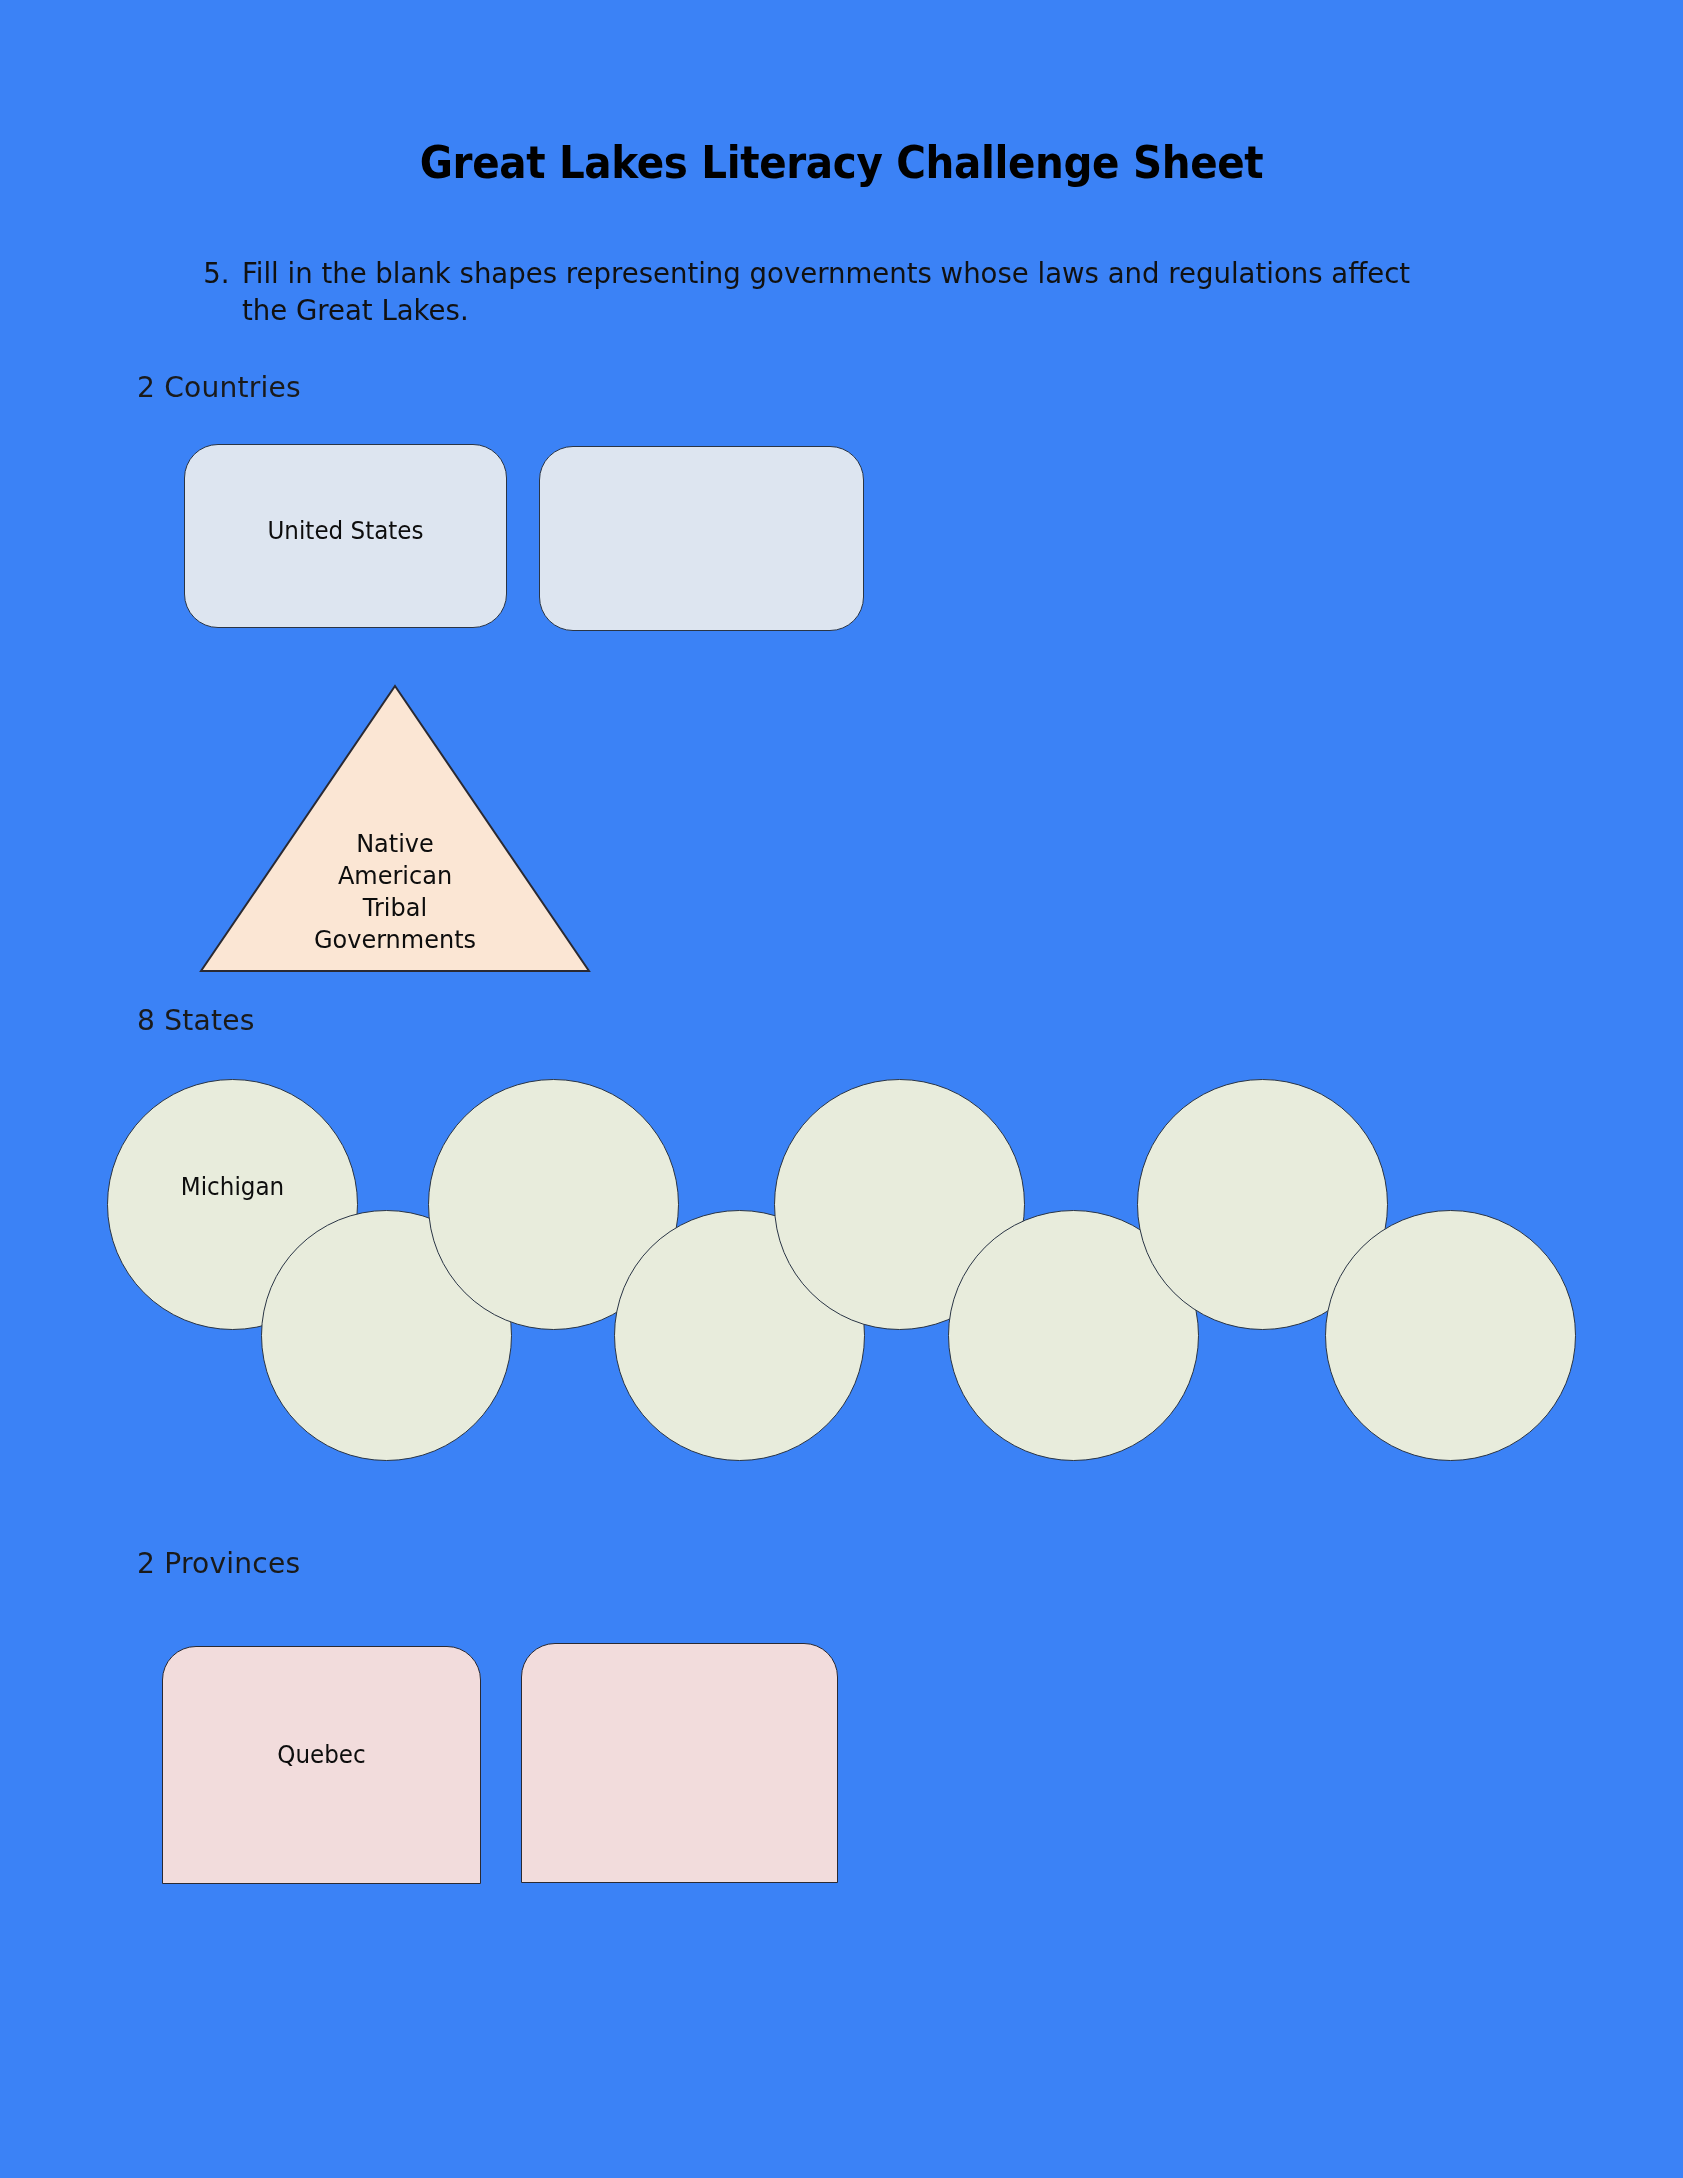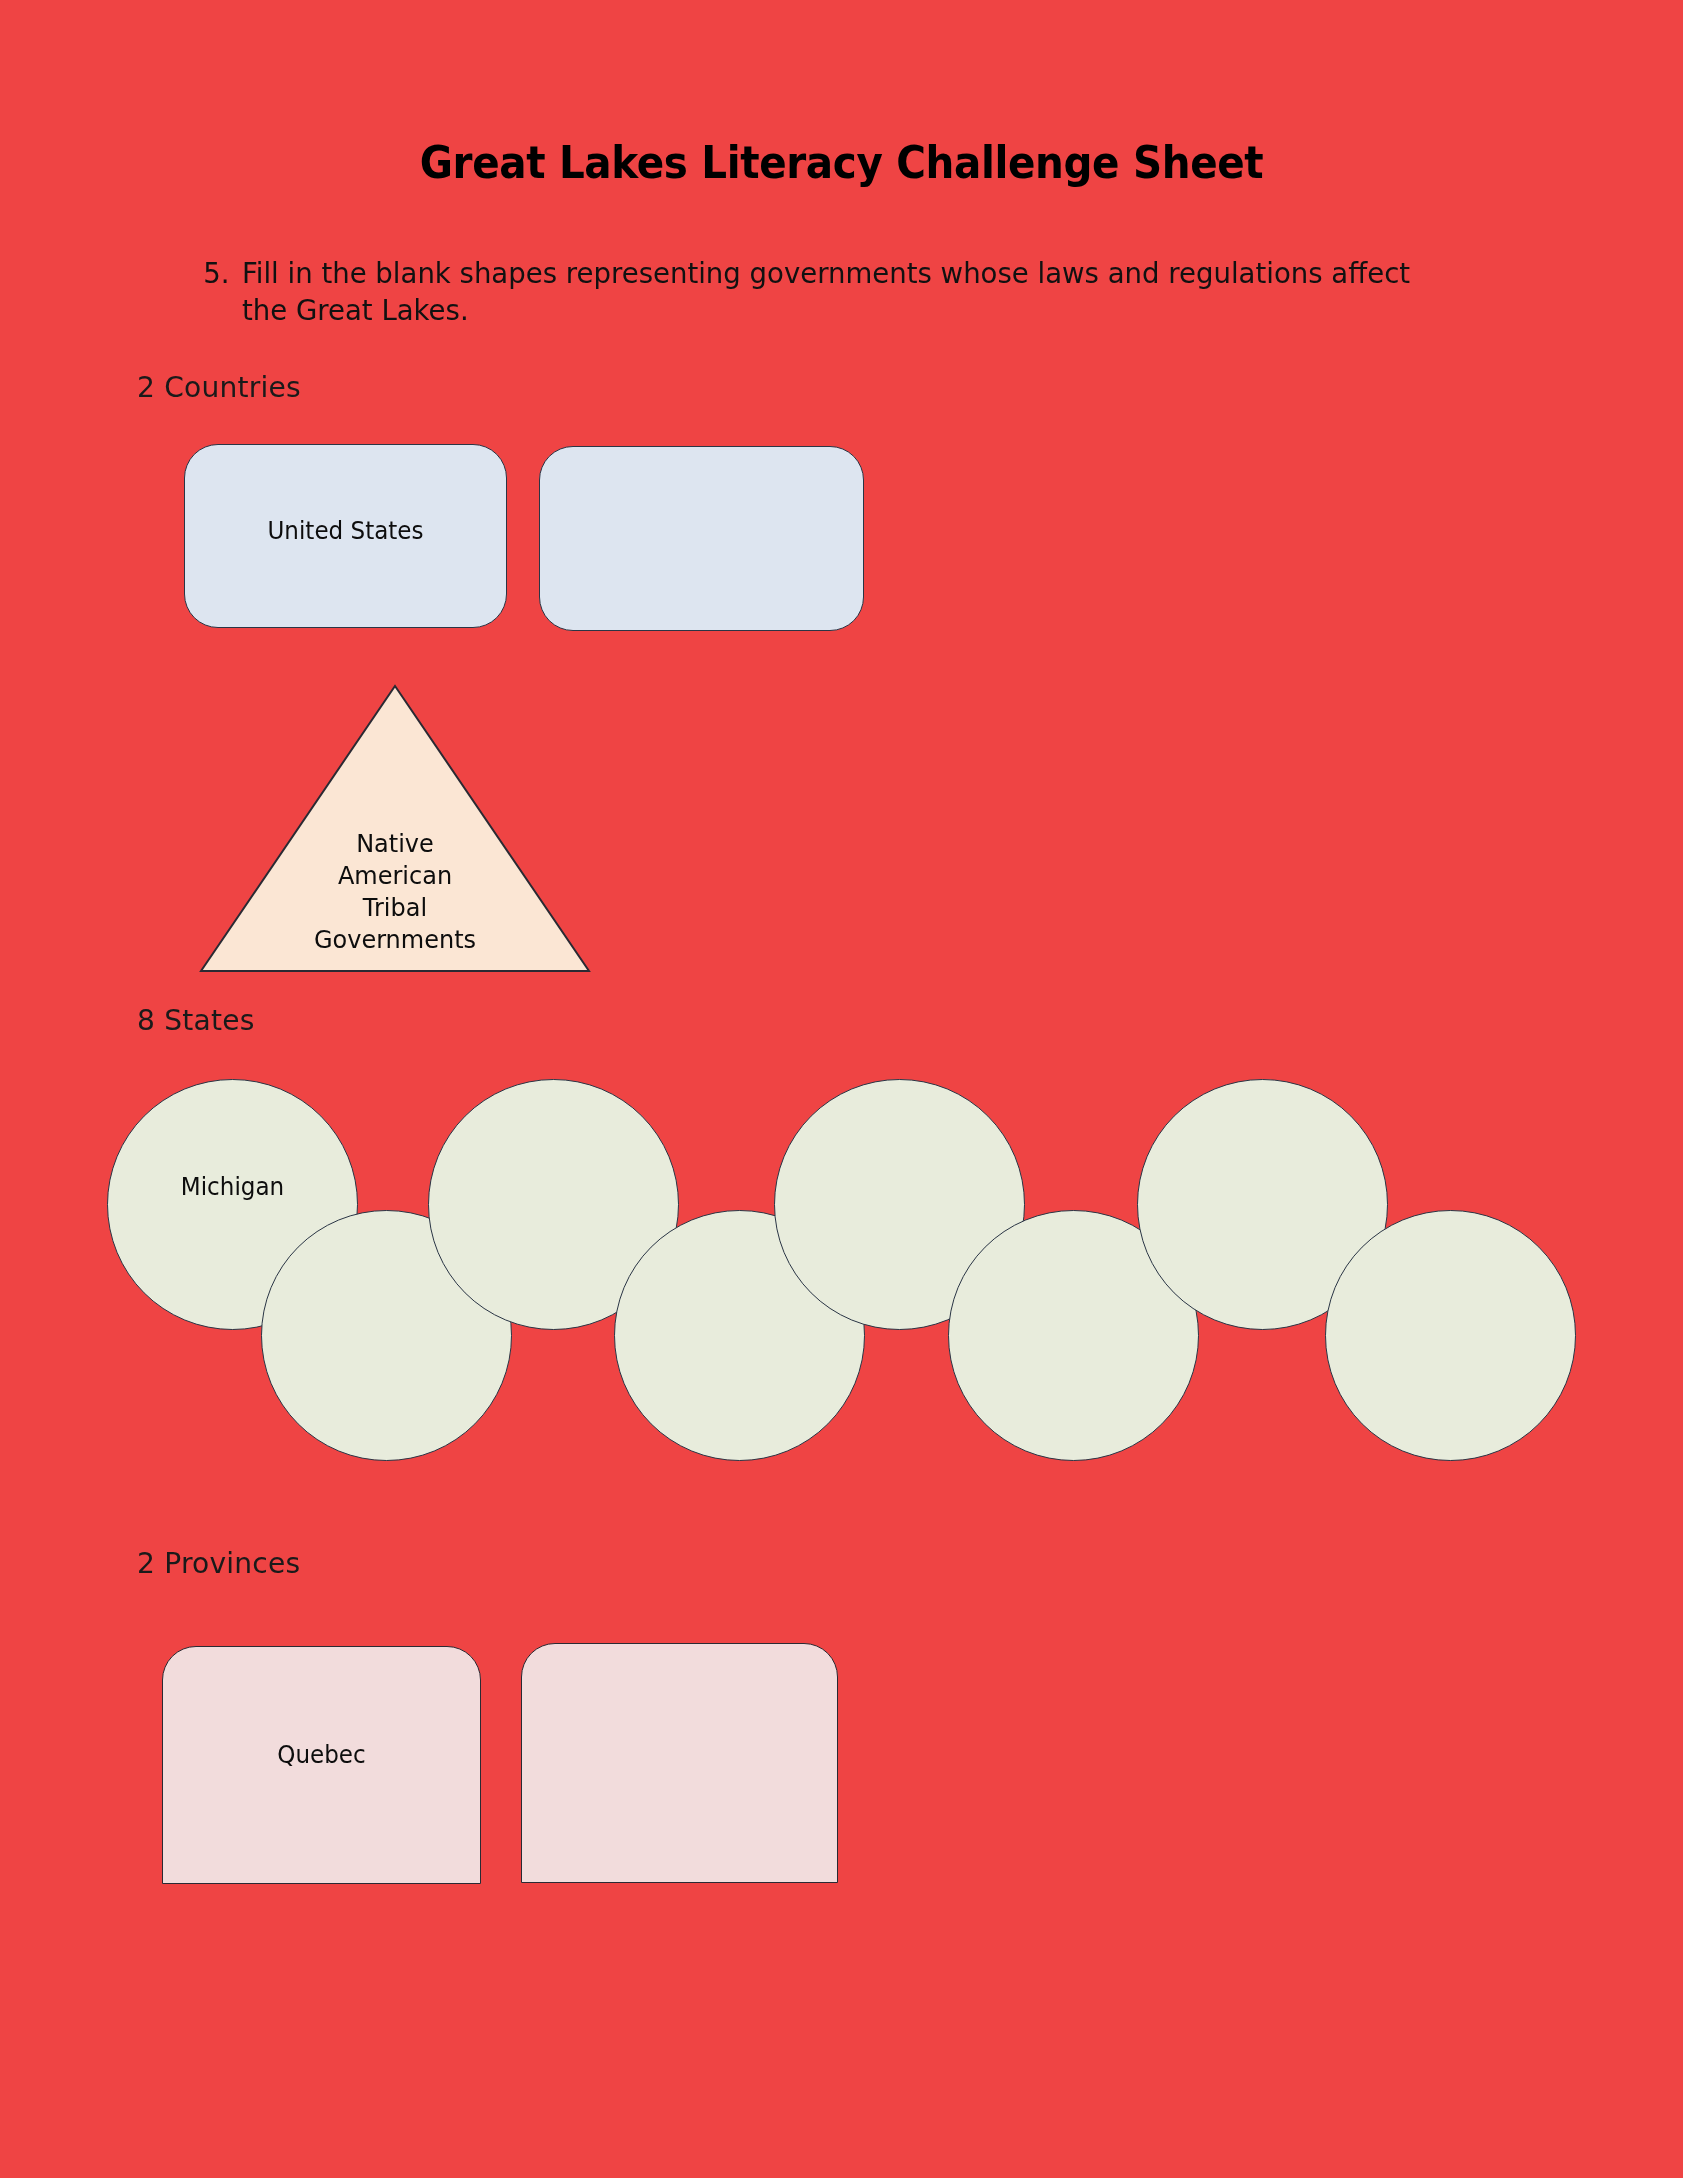--- a/index.html
+++ b/index.html
@@ -9,21 +9,21 @@
     background: #ffffff;
   }
   body {
     font-family: "DejaVu Sans", sans-serif;
     color: #000000;
   }
   #page {
     position: relative;
     width: 1683px;
     height: 2178px;
-    background: #ef4444;
+    background: #3b82f6;
     overflow: hidden;
   }
 
   
   #title {
     position: absolute;
     left: 0;
     top: 137px;
     width: 1683px;
     text-align: center;

